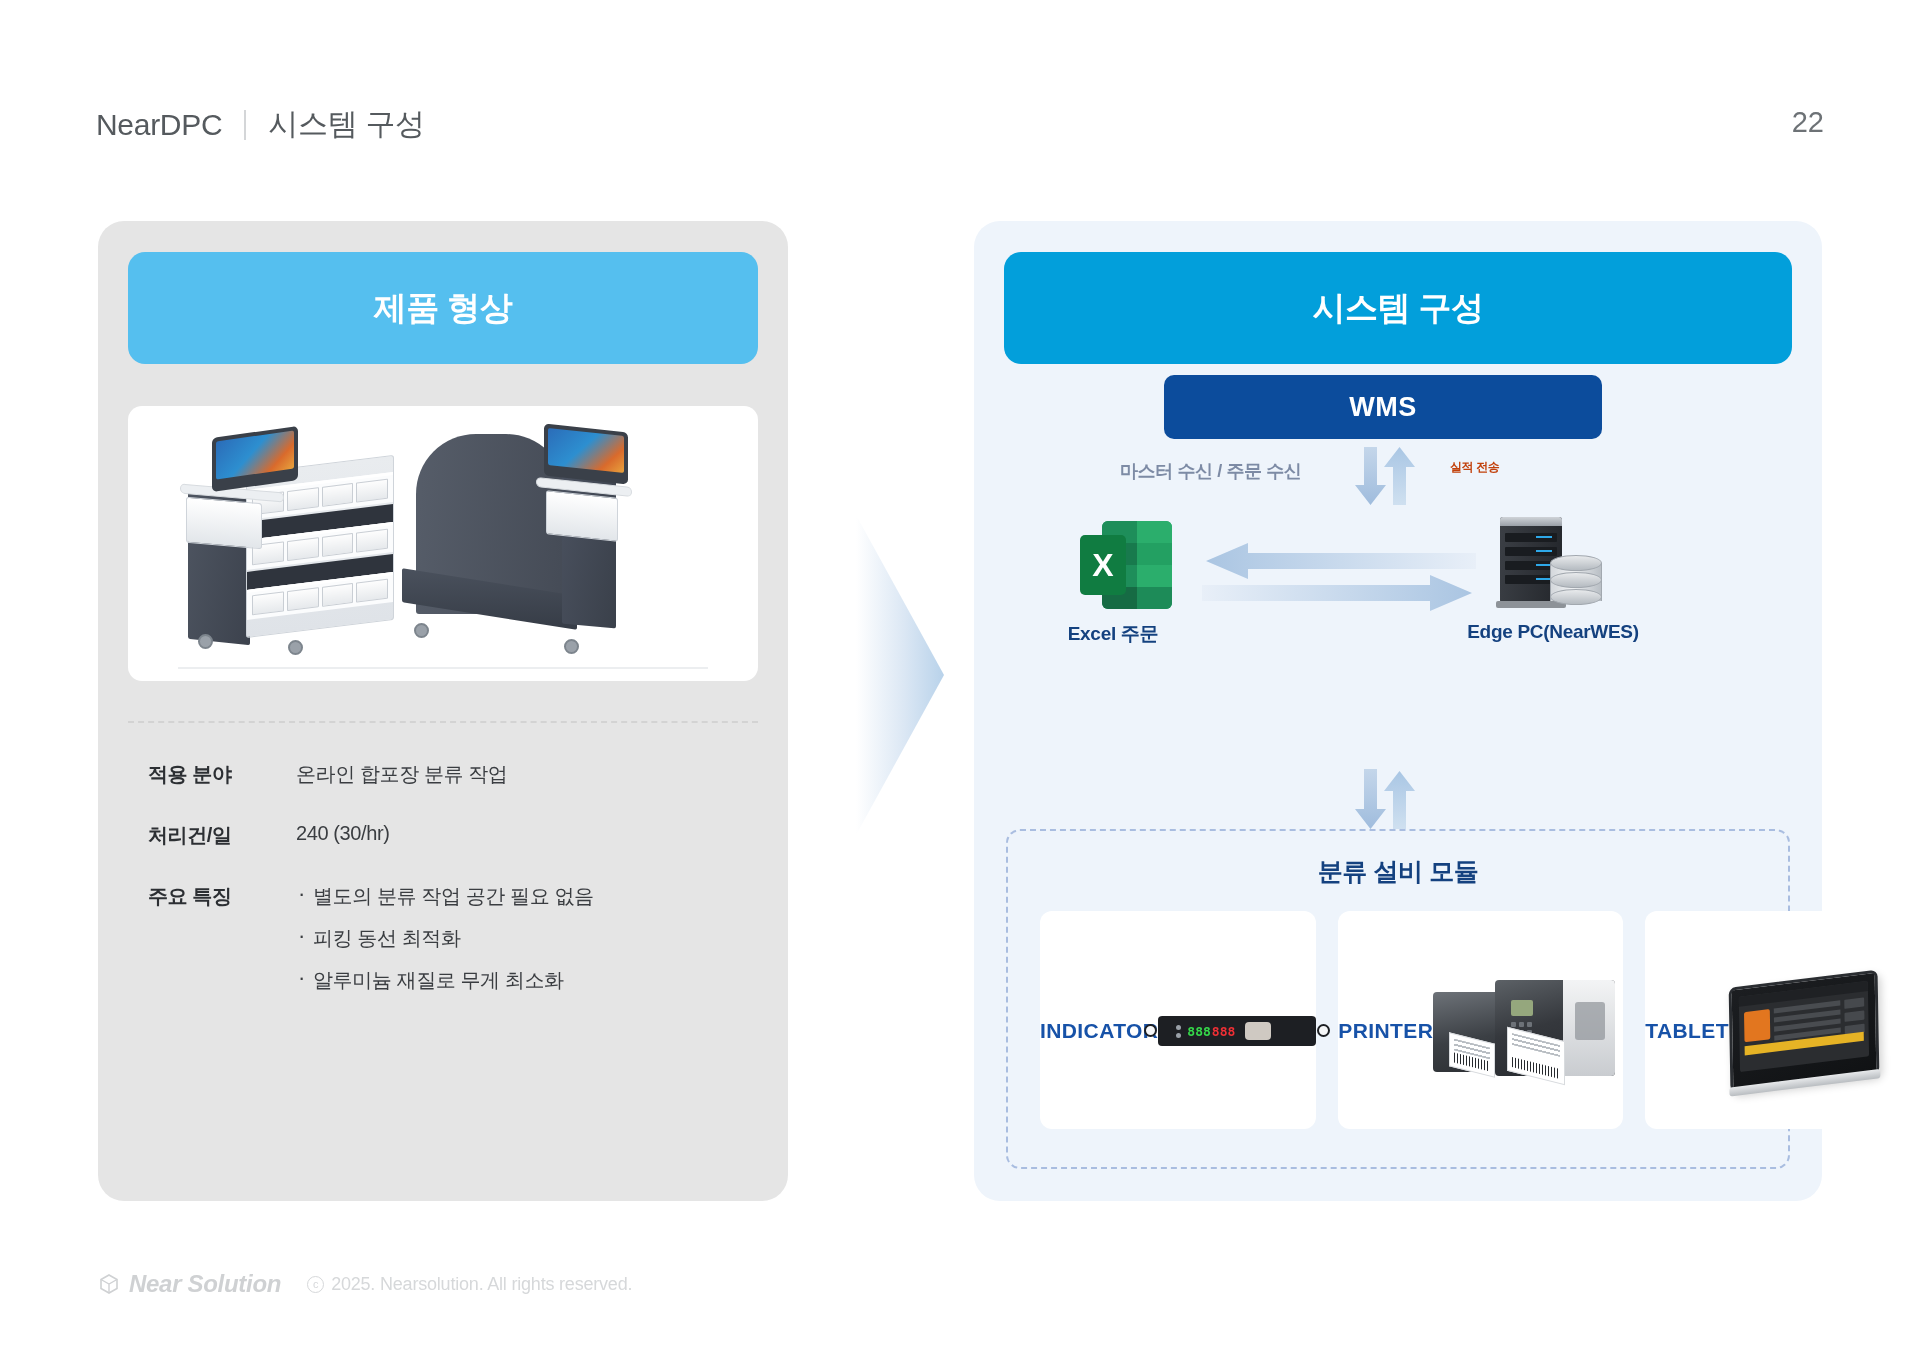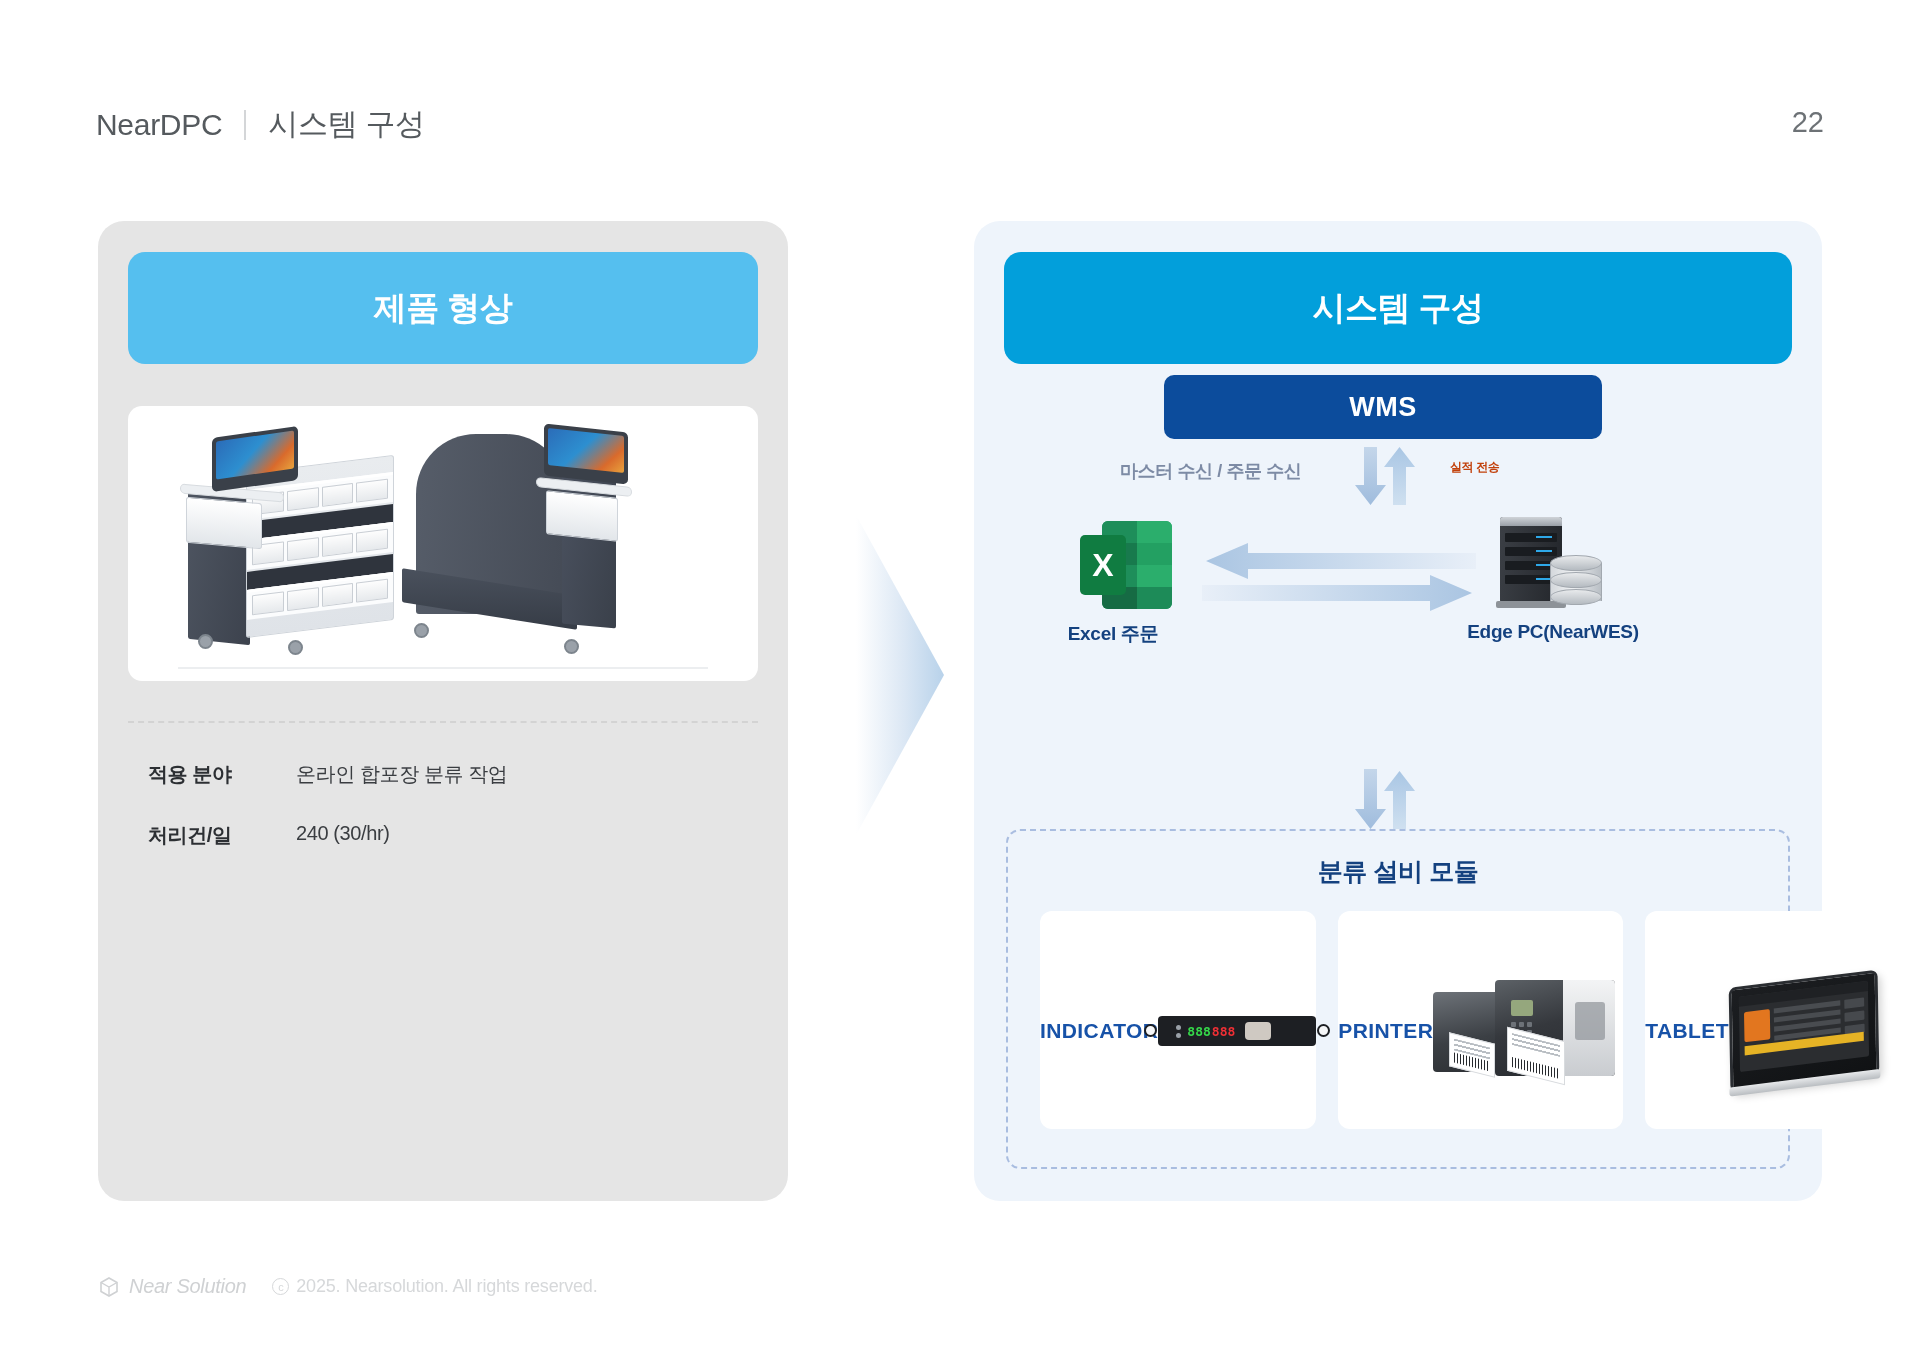--- a/index.html
+++ b/index.html
@@ -395,21 +395,21 @@
     background: linear-gradient(180deg,#e7e9eb,#b9bdc1); border-radius: 3px;
   }
 
   
   .footer {
     position: absolute; left: 98px; bottom: 60px;
     display: flex; align-items: center; gap: 26px;
   }
   .footer-logo { display: flex; align-items: center; gap: 9px; }
   .footer-brand {
-    font-size: 20px; font-weight: normal; font-style: italic; color: #cfd1d3;
+    font-size: 24px; font-weight: bold; font-style: italic; color: #cfd1d3;
     letter-spacing: -0.3px;
   }
   .footer-copy { font-size: 18px; color: #d6d8da; letter-spacing: -0.2px;
     display: flex; align-items: center; gap: 7px; }
   .copy-mark {
     display: inline-flex; align-items: center; justify-content: center;
     width: 17px; height: 17px; border: 1.4px solid #d6d8da; border-radius: 50%;
     font-size: 11px;
   }
 </style>
@@ -485,20 +485,28 @@
   <div class="spec-divider"></div>
 
   <div class="spec-table">
     <div class="spec-row">
       <div class="spec-label">적용 분야</div>
       <div class="spec-value">온라인 합포장 분류 작업</div>
     </div>
     <div class="spec-row">
       <div class="spec-label">처리건/일</div>
       <div class="spec-value">240 (30/hr)</div>
+    </div>
+    <div class="spec-row">
+      <div class="spec-label">주요 특징</div>
+      <ul class="spec-bullets">
+        <li>별도의 분류 작업 공간 필요 없음</li>
+        <li>피킹 동선 최적화</li>
+        <li>알루미늄 재질로 무게 최소화</li>
+      </ul>
     </div>
   </div>
 </div>
 
 <div class="flow-arrow">
   <svg width="120" height="340" viewBox="0 0 120 340">
     <defs>
       <linearGradient id="chevGrad" x1="0" y1="0" x2="1" y2="0">
         <stop offset="0%" stop-color="#ffffff"></stop>
         <stop offset="55%" stop-color="#dbe7f4"></stop>

